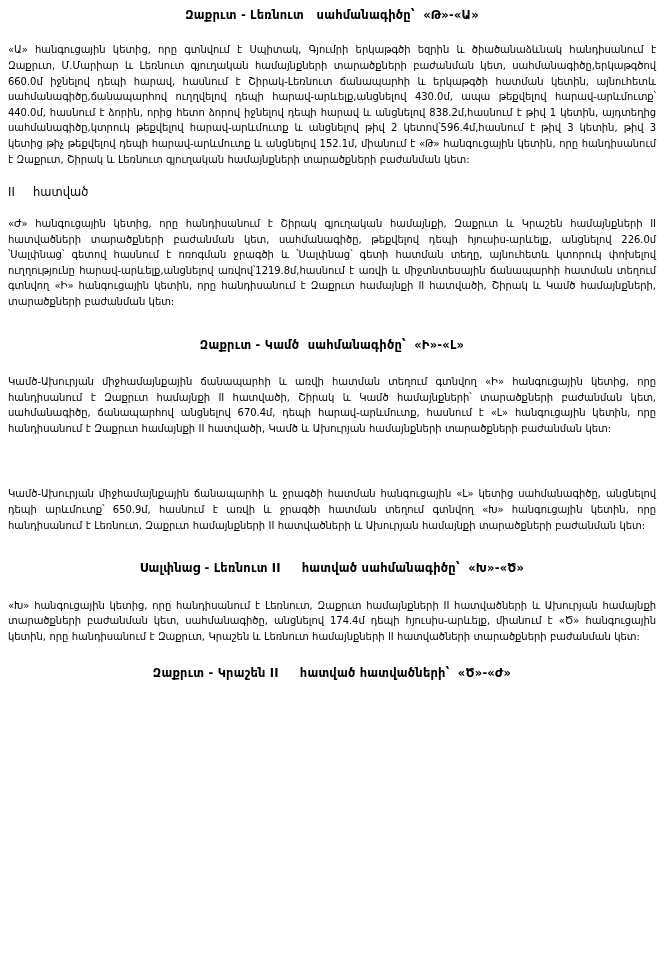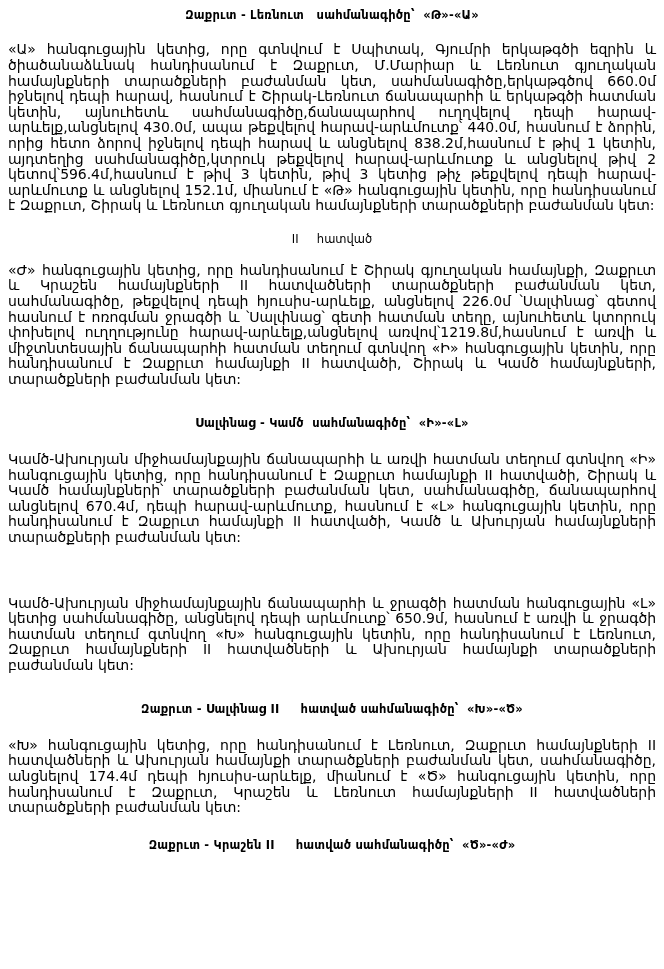--- a/index.html
+++ b/index.html
@@ -25,36 +25,36 @@
     text-align: center;
     font-size: 11.5px;
     font-weight: bold;
     letter-spacing: 0.2px;
     line-height: 1.25;
     white-space: pre;
   }
   .para {
     text-align: justify;
     text-justify: inter-word;
-    font-size: 14px;
+    font-size: 10px;
     line-height: 15.6px;
     letter-spacing: -0.05px;
     word-spacing: 0.3px;
     hyphens: none;
   }
   
   .sp-title-gap   { height: 20px; }
   .sp-after-p1    { height: 18px; }
   .sp-center-line { height: 2px; }
   .sp-small       { height: 14px; }
   .sp-med         { height: 22px; }
   .sp-lg          { height: 28px; }
 
   .centered-note {
-    text-align: center;
+    text-align: left;
     font-size: 11.5px;
     line-height: 1.3;
     white-space: pre;
   }
 </style>
 </head>
 <body>
 
 <div class="page">
 
@@ -65,34 +65,34 @@
   <div class="sp-after-p1"></div>
 
   <div class="centered-note">II     հատված</div>
   <div class="sp-center-line"></div>
 
   <div class="sp-small"></div>
 
   <div class="para">«Ժ» հանգուցային կետից, որը հանդիսանում է Շիրակ գյուղական համայնքի, Զաքրւտ և Կրաշեն համայնքների  II     հատվածների տարածքների բաժանման կետ, սահմանագիծը, թեքվելով դեպի հյուսիս-արևելք, անցնելով 226.0մ ՝Սալփնաց՝ գետով հասնում է ոռոգման ջրագծի և ՝Սալփնաց՝ գետի հատման տեղը, այնուհետև կտորուկ փոխելով ուղղությունը հարավ-արևելք,անցնելով առվով՝1219.8մ,հասնում է առվի և միջտնտեսային ճանապարհի հատման տեղում գտնվող «Ի» հանգուցային կետին, որը հանդիսանում է Զաքրւտ համայնքի II    հատվածի, Շիրակ և Կամծ համայնքների,  տարածքների բաժանման կետ:</div>
   <div class="sp-lg"></div>
 
-  <div class="heading">Սալփնաց - Կամծ  սահմանագիծը՝  «Ի»-«Լ»</div>
+  <div class="heading">Զաքրւտ - Կամծ  սահմանագիծը՝  «Ի»-«Լ»</div>
   <div class="sp-med"></div>
 
   <div class="para">Կամծ-Ախուրյան միջհամայնքային ճանապարհի և առվի հատման տեղում գտնվող «Ի» հանգուցային կետից,   որը հանդիսանում է Զաքրւտ համայնքի II    հատվածի, Շիրակ և Կամծ համայնքների՝  տարածքների բաժանման կետ, սահմանագիծը, ճանապարհով անցնելով 670.4մ, դեպի հարավ-արևմուտք, հասնում է «Լ» հանգուցային կետին, որը հանդիսանում է Զաքրւտ համայնքի II     հատվածի, Կամծ և Ախուրյան համայնքների տարածքների բաժանման կետ:</div>
   <div class="sp-lg"></div>
 
   <div class="sp-med"></div>
 
   <div class="para">Կամծ-Ախուրյան միջհամայնքային ճանապարհի և ջրագծի հատման հանգուցային «Լ» կետից սահմանագիծը, անցնելով դեպի արևմուտք՝ 650.9մ, հասնում է առվի և ջրագծի հատման տեղում գտնվող «Խ» հանգուցային կետին, որը հանդիսանում է Լեռնուտ, Զաքրւտ համայնքների II     հատվածների և Ախուրյան համայնքի տարածքների բաժանման կետ:</div>
   <div class="sp-lg"></div>
 
-  <div class="heading">Զաքրւտ - Սալփնաց II     հատված սահմանագիծը՝  «Խ»-«Ծ»</div>
+  <div class="heading">Սալփնաց - Լեռնուտ II     հատված սահմանագիծը՝  «Խ»-«Ծ»</div>
   <div class="sp-med"></div>
 
   <div class="para">«Խ» հանգուցային կետից, որը հանդիսանում է Լեռնուտ, Զաքրւտ համայնքների  II հատվածների և Ախուրյան համայնքի տարածքների բաժանման կետ, սահմանագիծը, անցնելով 174.4մ դեպի հյուսիս-արևելք, միանում է «Ծ» հանգուցային կետին, որը հանդիսանում է Զաքրւտ, Կրաշեն և Լեռնուտ    համայնքների II    հատվածների տարածքների բաժանման կետ:</div>
   <div class="sp-med"></div>
 
-  <div class="heading">Զաքրւտ - Կրաշեն II     հատված սահմանագիծը՝  «Ծ»-«Ժ»</div>
+  <div class="heading">Զաքրւտ - Կրաշեն II     հատված հատվածների՝  «Ծ»-«Ժ»</div>
   <div class="sp-med"></div>
 
 
 </div>
 
 </body></html>

